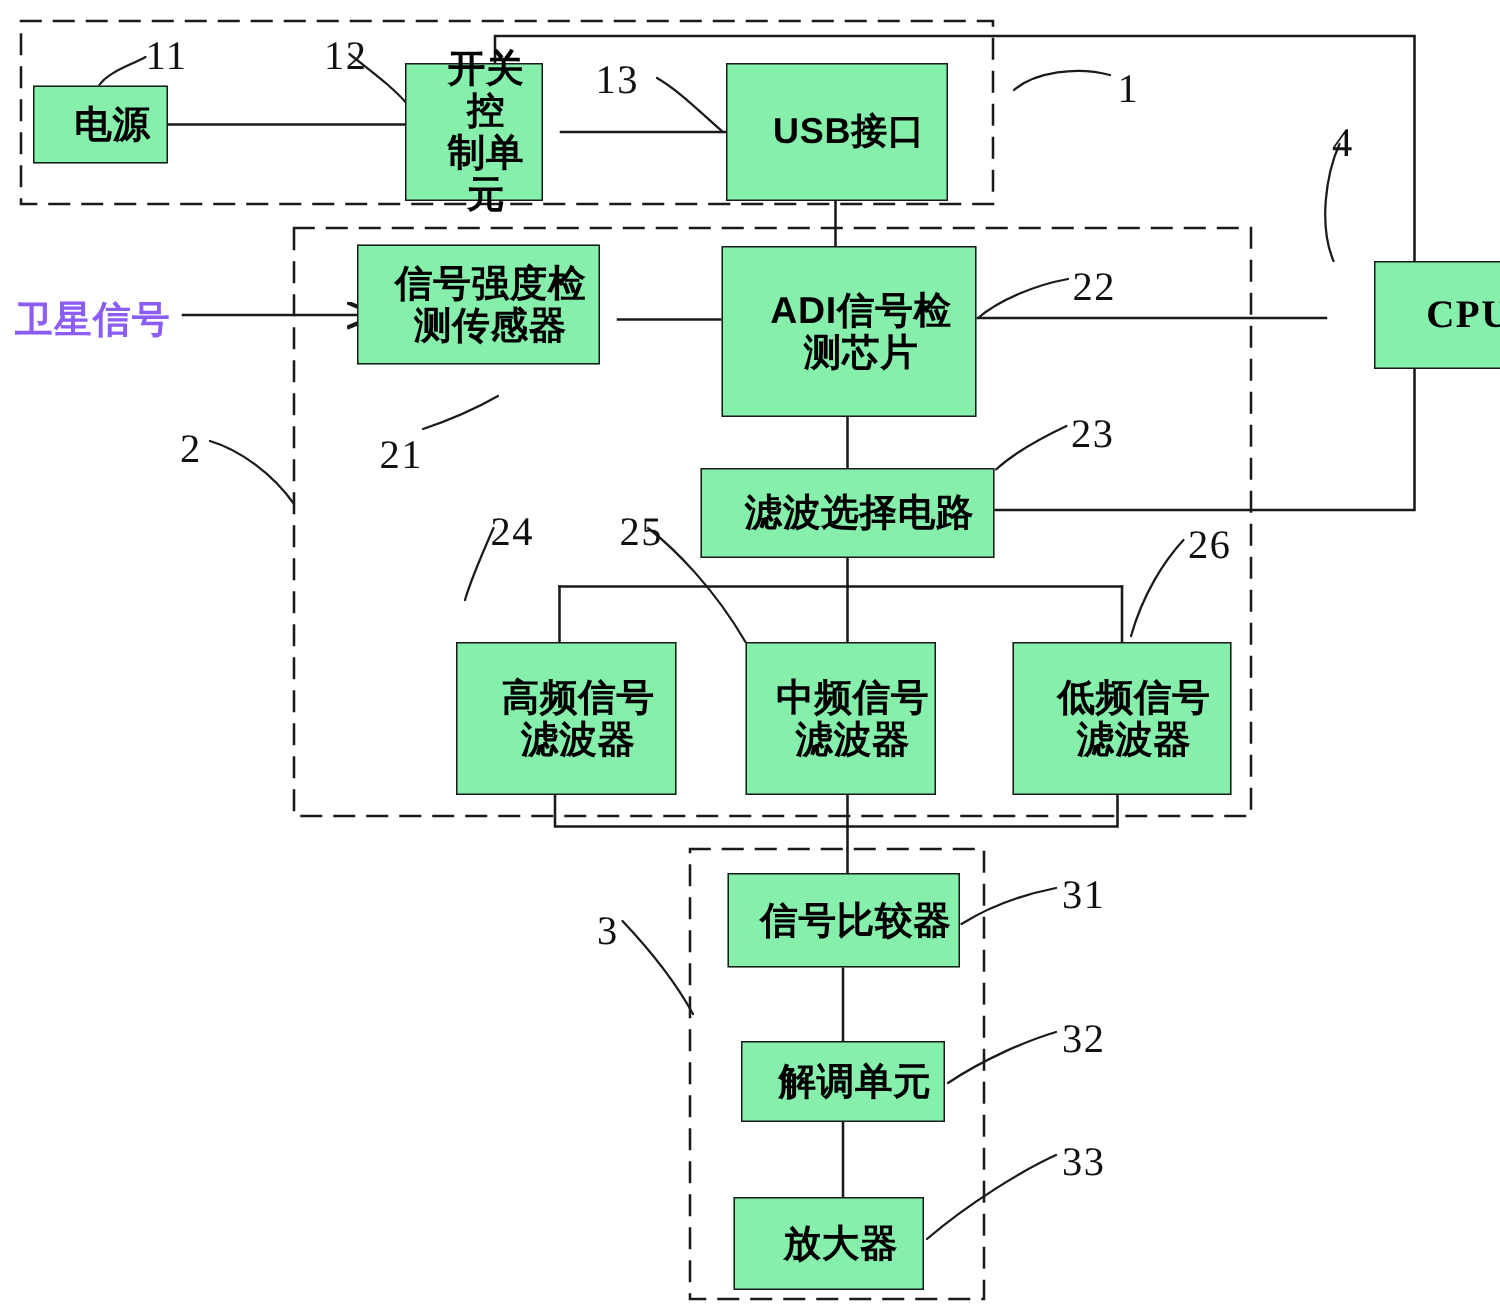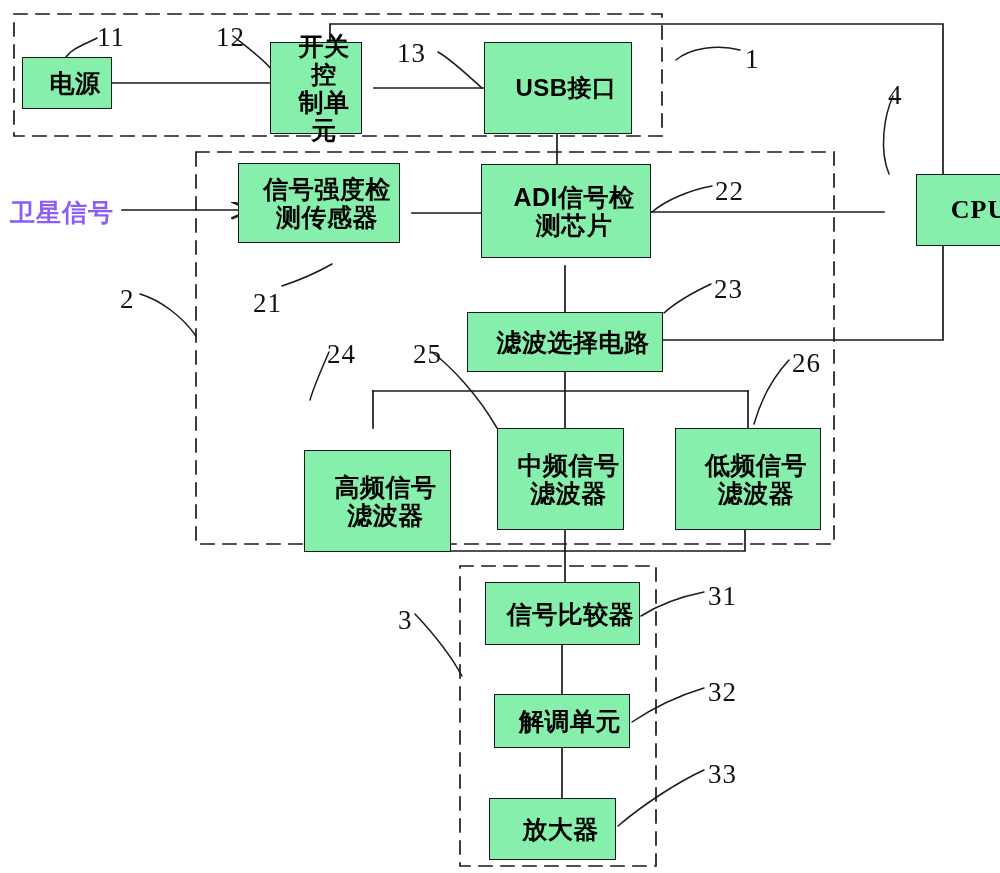--- a/index.html
+++ b/index.html
@@ -131,30 +131,30 @@
 
   <div class="box cn-sm" style="left:484px;top:42px;width:148px;height:92px;">
     <span class="lbl">USB接口</span>
   </div>
 
   <div class="box cn" style="left:238px;top:163px;width:162px;height:80px;white-space:pre-line;">
     <span class="lbl">信号强度检
 测传感器</span>
   </div>
 
-  <div class="box cn" style="left:481px;top:164px;width:170px;height:94px;white-space:pre-line;">
+  <div class="box cn" style="left:481px;top:164px;width:170px;height:114px;white-space:pre-line;">
     <span class="lbl">ADI信号检
 测芯片</span>
   </div>
 
   <div class="box cn" style="left:467px;top:312px;width:196px;height:60px;">
     <span class="lbl">滤波选择电路</span>
   </div>
 
-  <div class="box cn" style="left:304px;top:428px;width:147px;height:102px;white-space:pre-line;margin-top:22px;">
+  <div class="box cn" style="left:304px;top:428px;width:147px;height:102px;white-space:pre-line;">
     <span class="lbl">高频信号
 滤波器</span>
   </div>
 
   <div class="box cn" style="left:497px;top:428px;width:127px;height:102px;white-space:pre-line;">
     <span class="lbl">中频信号
 滤波器</span>
   </div>
 
   <div class="box cn" style="left:675px;top:428px;width:146px;height:102px;white-space:pre-line;">

